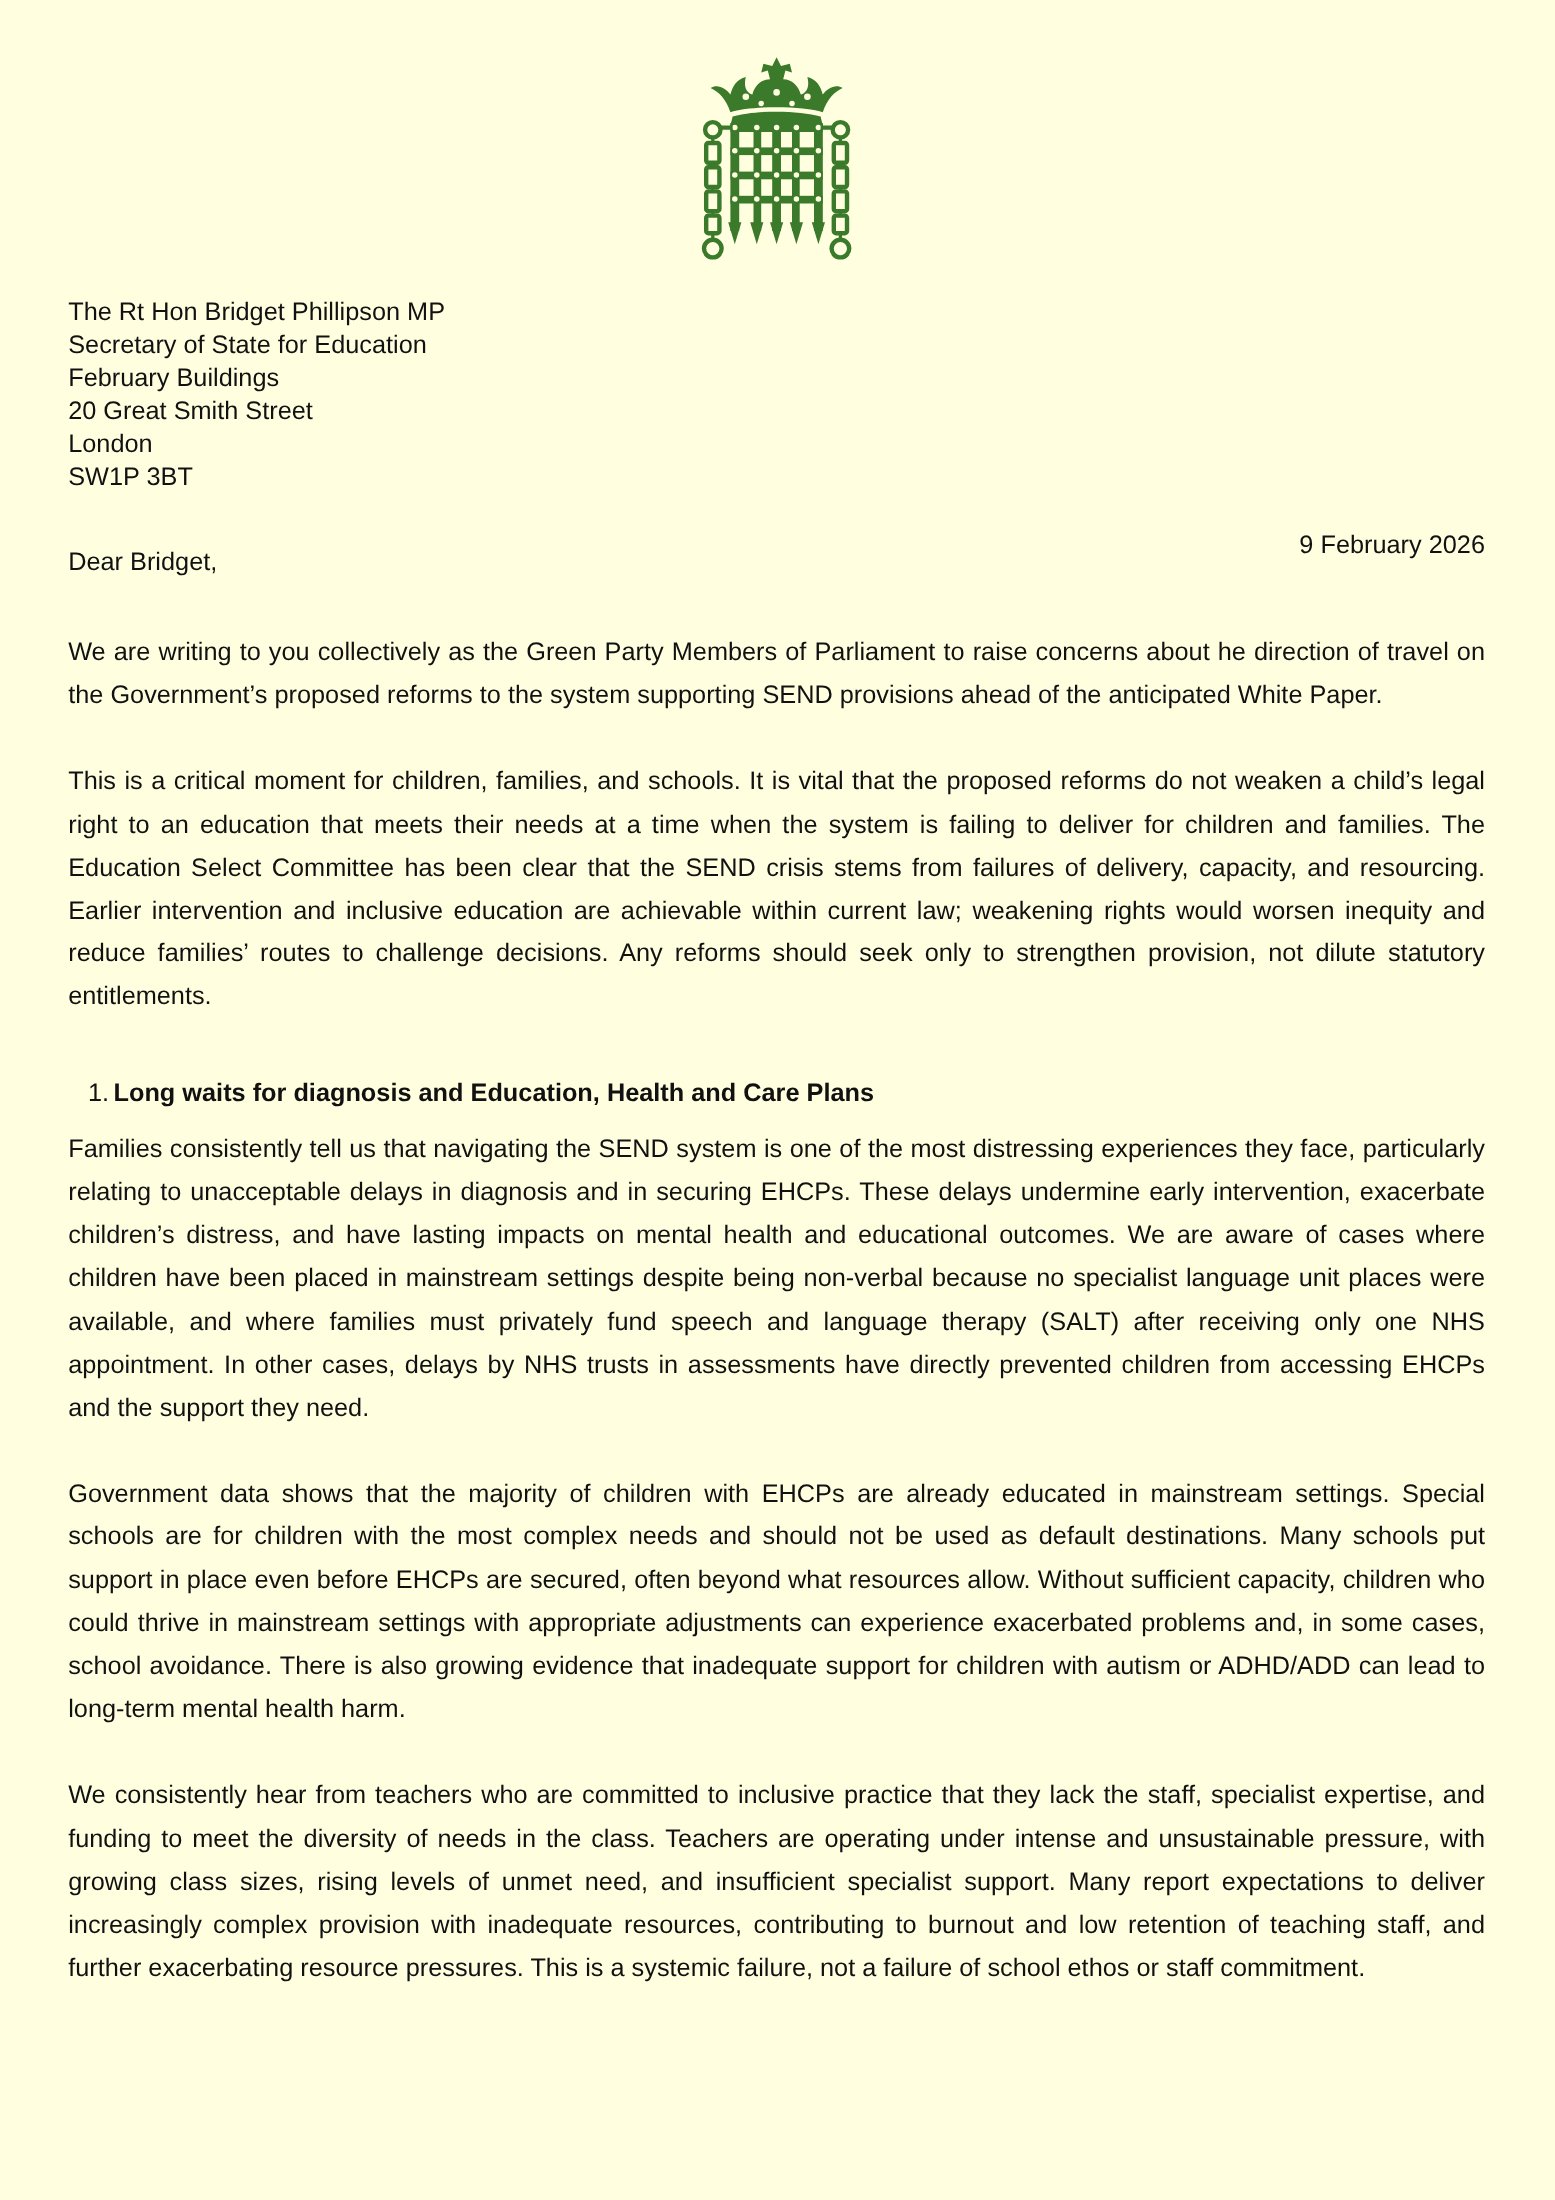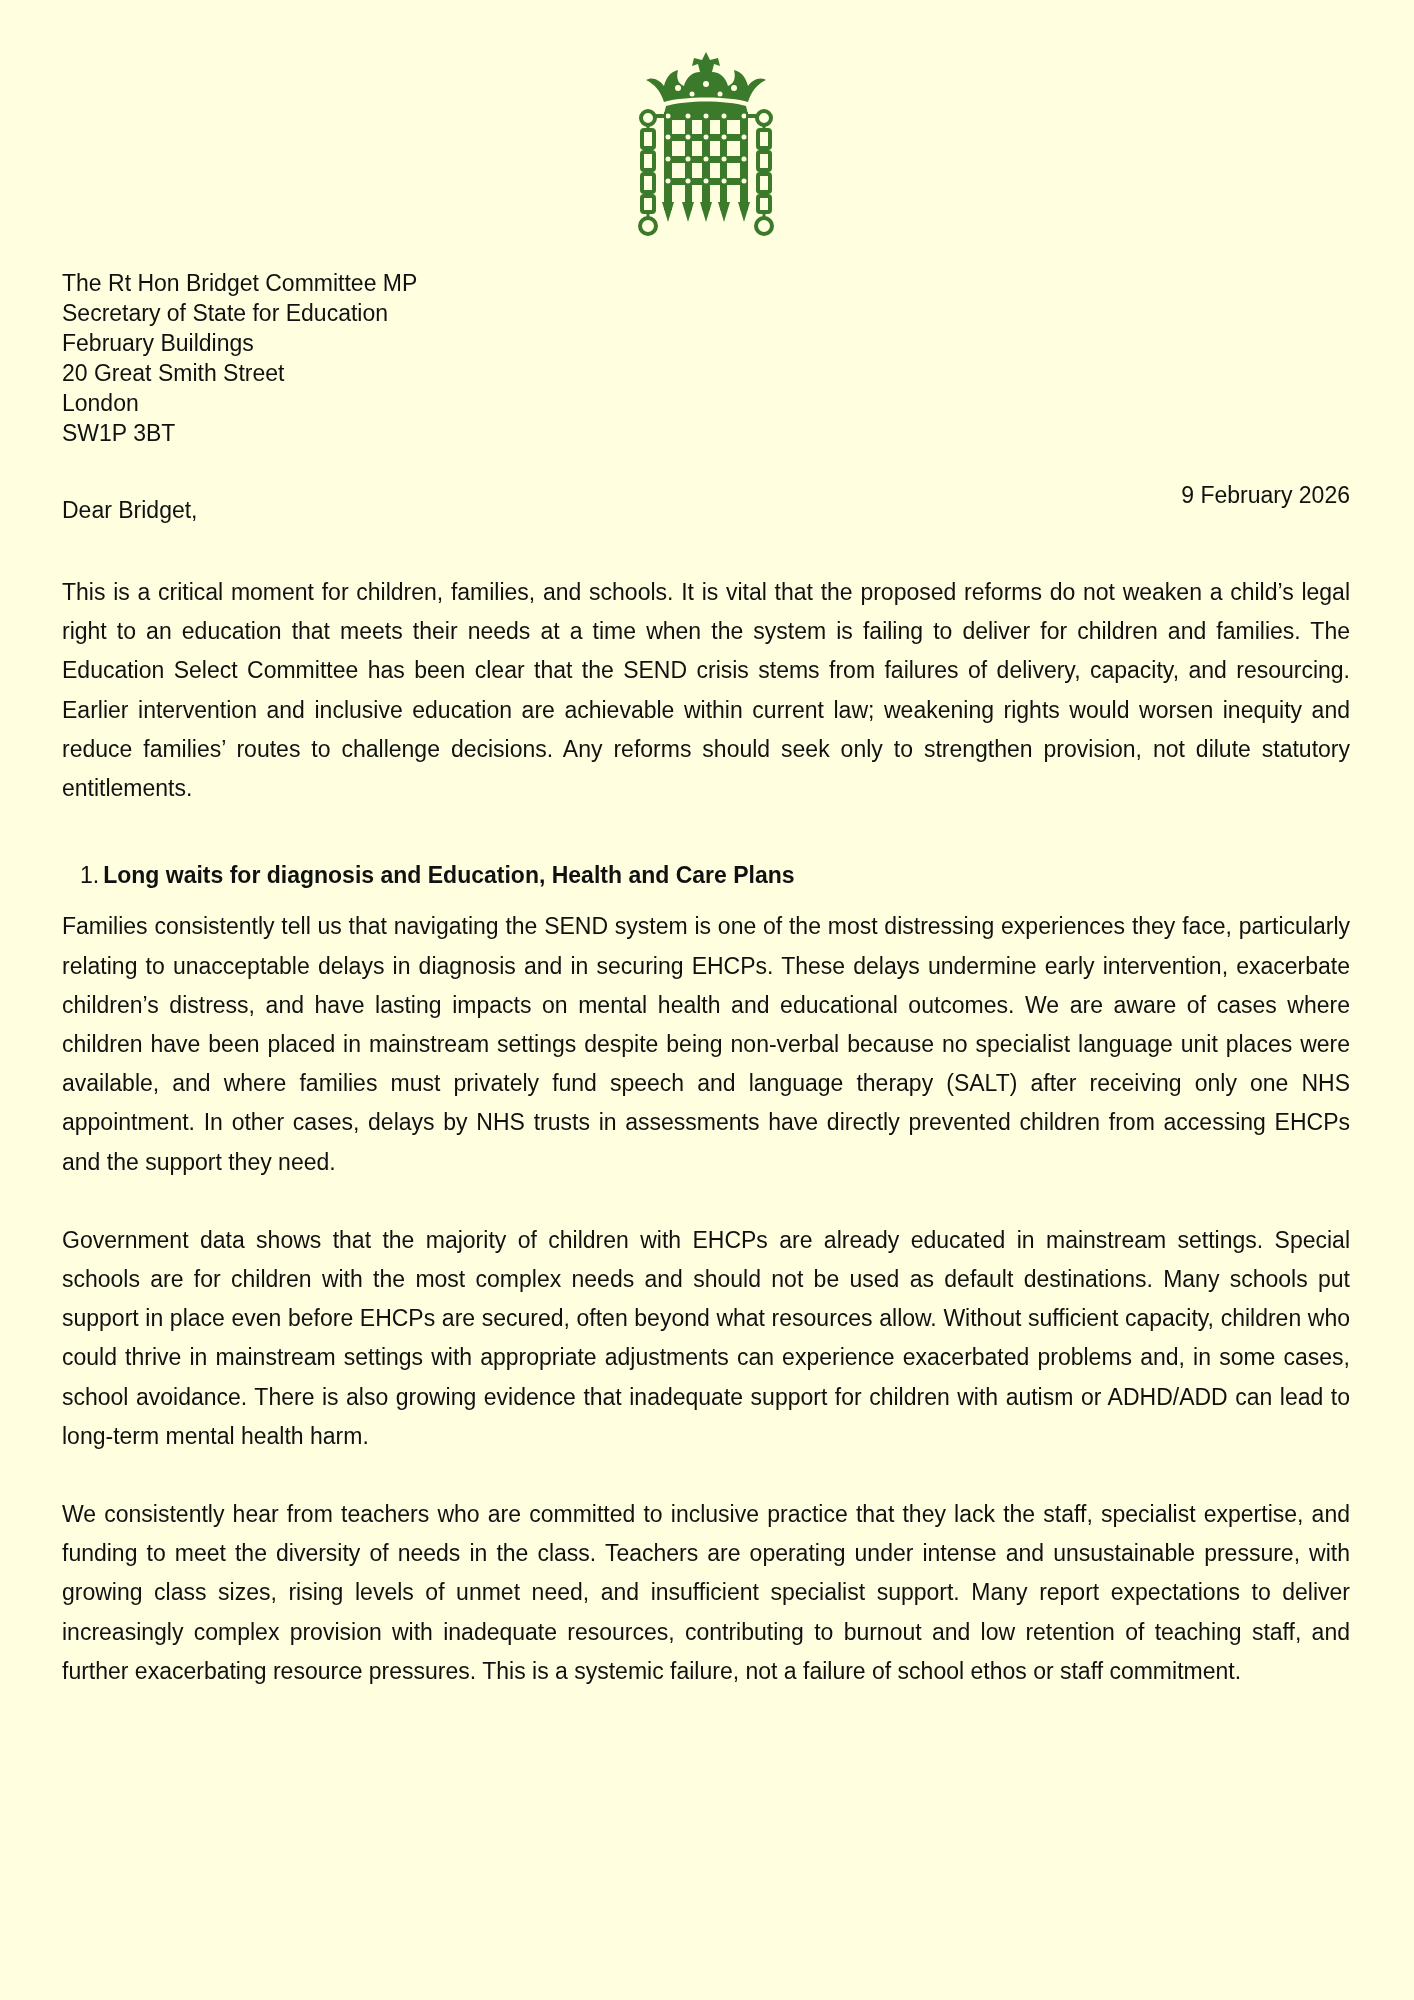--- a/index.html
+++ b/index.html
@@ -157,33 +157,34 @@
       <line x1="134" y1="75" x2="134" y2="80"></line>
       <line x1="134" y1="98" x2="134" y2="102"></line>
       <line x1="134" y1="120" x2="134" y2="124"></line>
       <line x1="134" y1="142" x2="134" y2="146"></line>
       <line x1="134" y1="162" x2="134" y2="168"></line>
     </g>
   </svg>
 </div>
 
 <div class="address">
-  <div>The Rt Hon Bridget Committee MP</div>
+  <div>The Rt Hon Bridget Phillipson MP</div>
   <div>Secretary of State for Education</div>
   <div>February Buildings</div>
   <div>20 Great Smith Street</div>
   <div>London</div>
   <div>SW1P 3BT</div>
 </div>
 
 <div class="date">9 February 2026</div>
 
 <div class="salutation">Dear Bridget,</div>
 
 <div class="body-text">
+  <p>We are writing to you collectively as the Green Party Members of Parliament to raise concerns about he direction of travel on the Government’s proposed reforms to the system supporting SEND provisions ahead of the anticipated White Paper.</p>
   <p>This is a critical moment for children, families, and schools. It is vital that the proposed reforms do not weaken a child’s legal right to an education that meets their needs at a time when the system is failing to deliver for children and families. The Education Select Committee has been clear that the SEND crisis stems from failures of delivery, capacity, and resourcing. Earlier intervention and inclusive education are achievable within current law; weakening rights would worsen inequity and reduce families’ routes to challenge decisions. Any reforms should seek only to strengthen provision, not dilute statutory entitlements.</p>
 
   <div class="section">
     <div class="heading numbered">
       <span class="num">1.</span><span>Long waits for diagnosis and Education, Health and Care Plans</span>
     </div>
     <p class="after-heading">Families consistently tell us that navigating the SEND system is one of the most distressing experiences they face, particularly relating to unacceptable delays in diagnosis and in securing EHCPs. These delays undermine early intervention, exacerbate children’s distress, and have lasting impacts on mental health and educational outcomes. We are aware of cases where children have been placed in mainstream settings despite being non-verbal because no specialist language unit places were available, and where families must privately fund speech and language therapy (SALT) after receiving only one NHS appointment. In other cases, delays by NHS trusts in assessments have directly prevented children from accessing EHCPs and the support they need.</p>
   </div>
 
   <div class="section">

